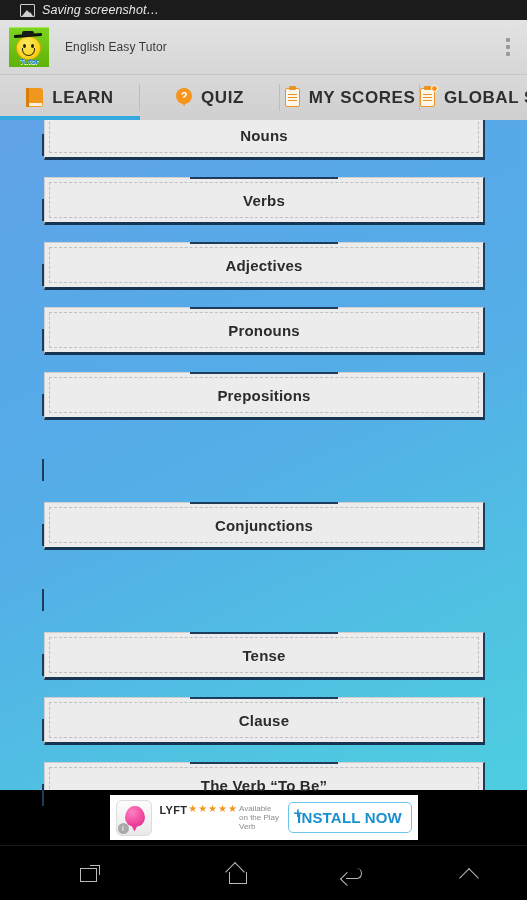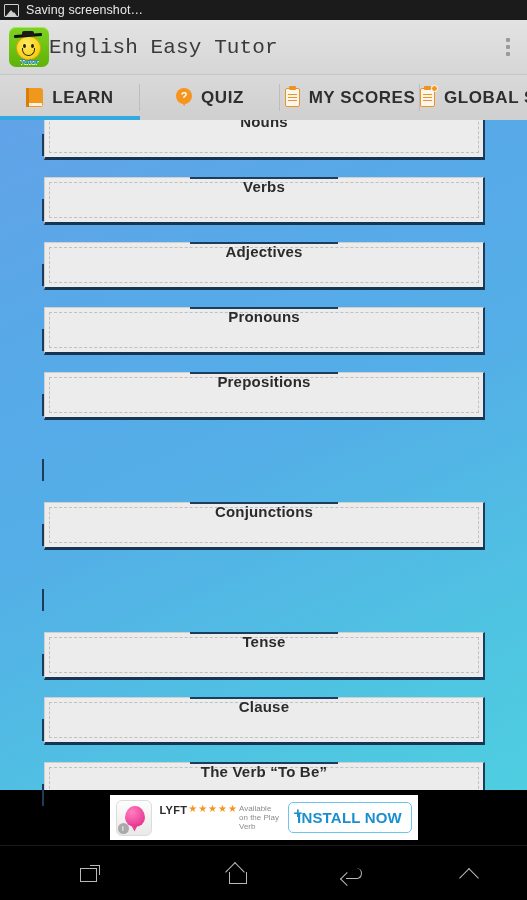--- a/index.html
+++ b/index.html
@@ -7,21 +7,21 @@
   body {
     font-family:"Liberation Sans", sans-serif;
     background:#000;
     overflow:hidden;
     position:relative;
   }
 
   
   .statusbar{
     height:20px; background:#1b1b1b; display:flex; align-items:center;
-    padding-left:4px; gap:7px;
+    padding-left:20px; gap:7px;font-style:italic;
   }
   .shot-icon{
     width:15px;height:13px;border:1.5px solid #cfcfcf;border-radius:1px;
     position:relative;overflow:hidden;background:#1b1b1b;flex:none;
   }
   .shot-icon:after{
     content:"";position:absolute;left:1px;bottom:0;width:0;height:0;
     border-left:5px solid transparent;border-right:5px solid transparent;
     border-bottom:6px solid #cfcfcf;
   }
@@ -33,21 +33,21 @@
   .status-text{ color:#e8e8e8; font-size:12.5px; letter-spacing:.1px; }
 
   
   .actionbar{
     height:55px; background:#dcdcdc;
     background:linear-gradient(#e3e3e3,#d6d6d6);
     display:flex; align-items:center; padding:0 10px 0 9px;
     border-bottom:1px solid #c6c6c6;
   }
   .app-icon{
-    width:40px;height:40px;border-radius:7px;flex:none;position:relative;
+    width:40px;height:40px;border-radius:0;flex:none;position:relative;
     background:linear-gradient(#7ed321,#5fb207);
     box-shadow:inset 0 1px 0 #a6ea5c;
     overflow:hidden;
   }
   .face{
     position:absolute;left:7px;top:9px;width:25px;height:24px;border-radius:50%;
     background:radial-gradient(circle at 40% 32%, #ffe95e 0%, #f6cf17 75%);
     border:1px solid #d6a800;
   }
   .eye{position:absolute;width:3px;height:4px;border-radius:50%;background:#2d2200;top:7px;}
@@ -66,23 +66,22 @@
   .cap:after{
     content:"";position:absolute;left:8px;top:0;width:12px;height:5px;
     background:#1a1a1a;border-radius:2px 2px 0 0;
   }
   .tutor-word{
     position:absolute;left:0;right:0;bottom:1px;text-align:center;
     font-size:8px;font-weight:bold;color:#1e7fd4;font-style:italic;
     text-shadow:0 1px 0 #fff;letter-spacing:-.3px;
   }
   .app-title{
-    font-size:21px;color:#3a3a3a;letter-spacing:.1px;
+    font-size:12px;color:#3a3a3a;margin-left:16px;letter-spacing:.1px;
     white-space:nowrap;
-    font-family:Liberation Mono, monospace;
   }
   .overflow{ margin-left:auto; width:18px; display:flex; flex-direction:column;
     align-items:center; gap:3px; cursor:pointer; }
   .overflow span{ width:4px;height:4px;background:#9a9a9a;border-radius:1px; }
 
   
   .tabbar{
     height:45px; background:linear-gradient(#d9d9d9,#cfcfcf);
     display:flex; position:relative; overflow:hidden;
   }
@@ -151,21 +150,21 @@
     background:linear-gradient(155deg,#62a3e8 0%,#57a9e8 26%,#54aee7 48%,#4fc3e2 78%,#4ecfe0 100%);
     overflow:hidden;
   }
   .list{ padding-top:0; }
   .row{ height:65px; padding:0 42px 0 44px; position:relative; }
   .row:first-child{ margin-top:-8px; }
   .btn{
     position:relative;height:48px;background:#ececec;
     border:1px solid #cfcfcf;border-right:2px solid #1d3c5c;
     border-bottom:3px solid #163553;
-    display:flex;align-items:flex-start;justify-content:center;cursor:pointer;
+    display:flex;align-items:center;justify-content:center;cursor:pointer;
   }
   
   .btn:before{
     content:"";position:absolute;left:4px;right:4px;top:4px;bottom:4px;
     border:1px dashed #c0c0c0;pointer-events:none;
   }
   
   .btn:after{
     content:"";position:absolute;left:50%;transform:translateX(-50%);
     top:-1px;width:148px;height:2px;background:#1d3c5c;

